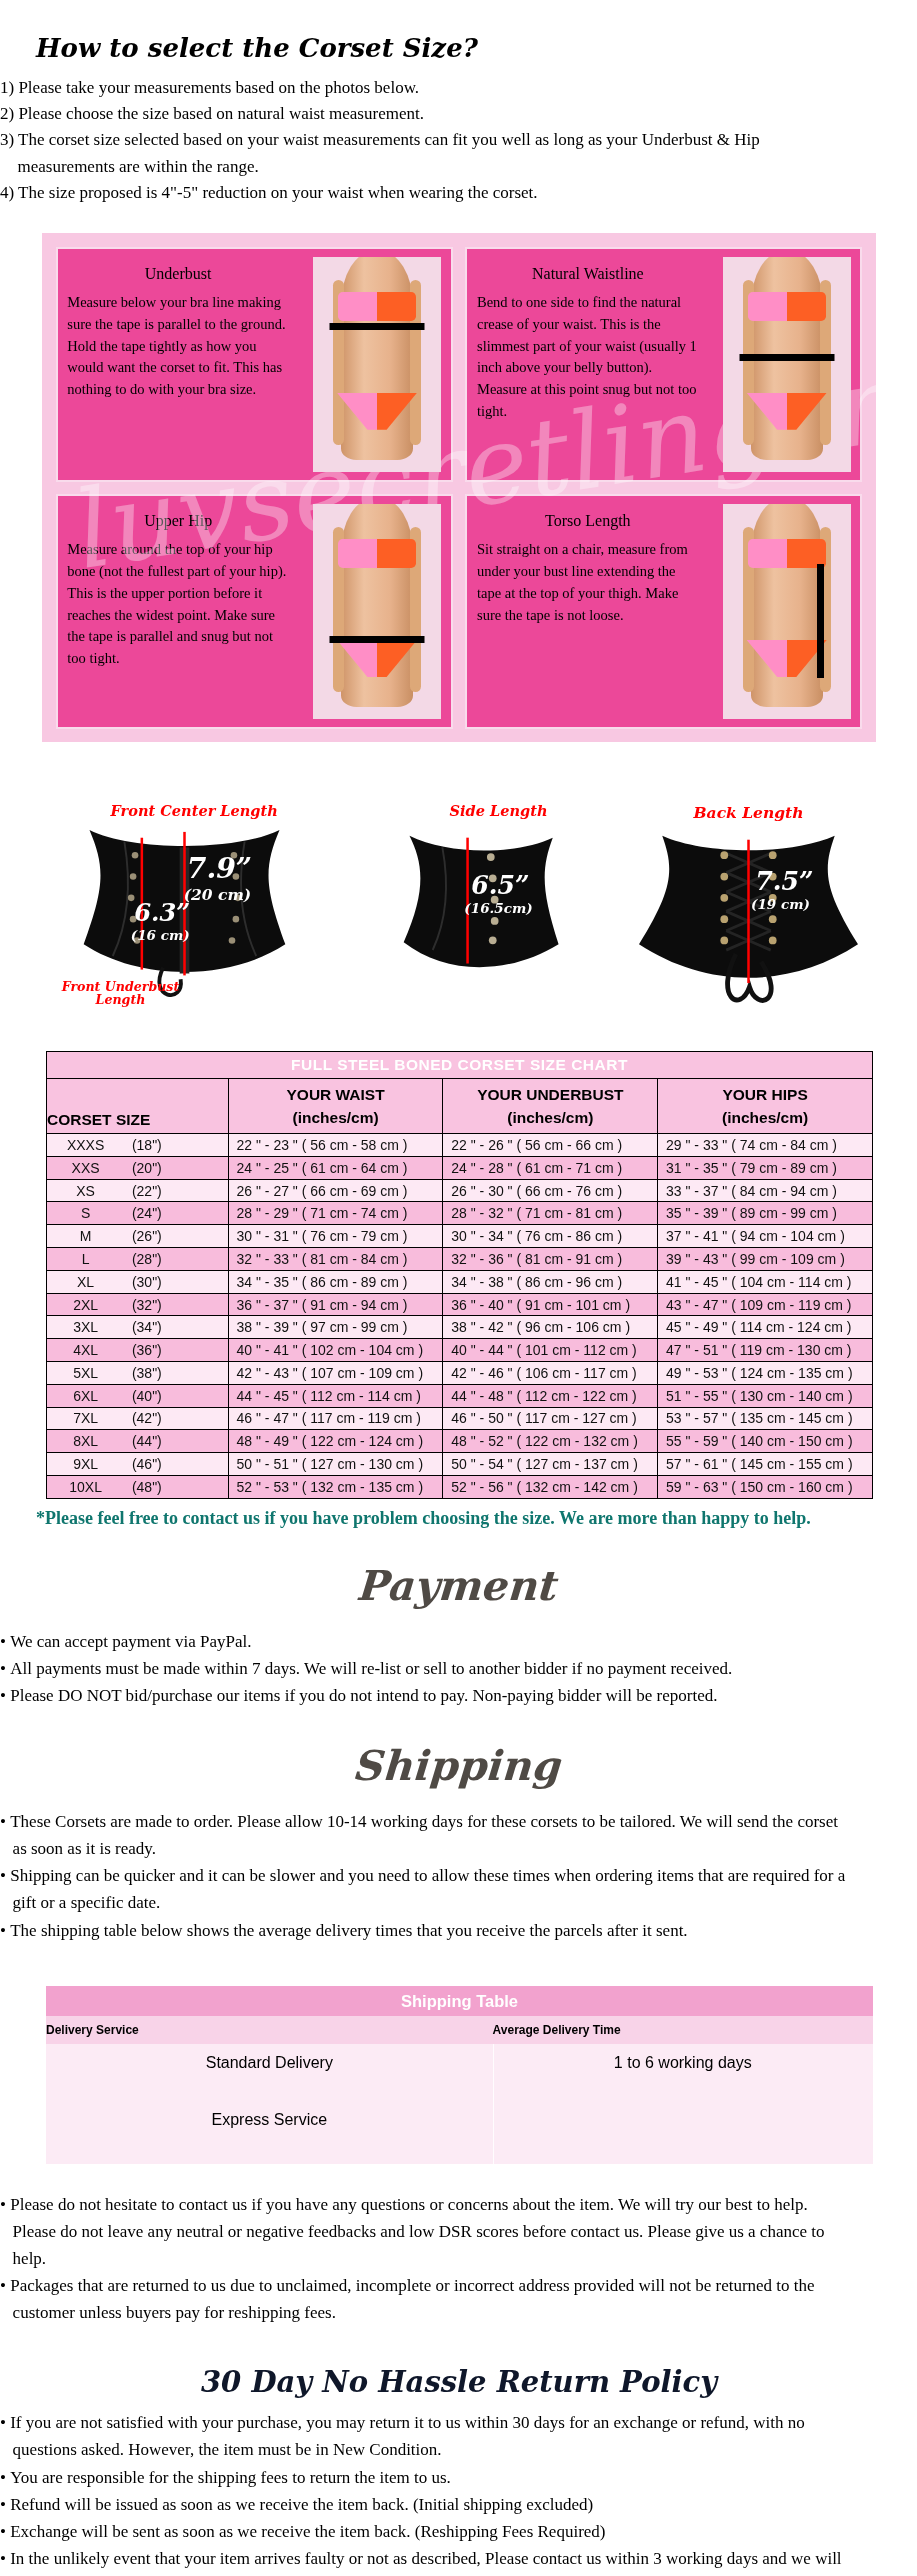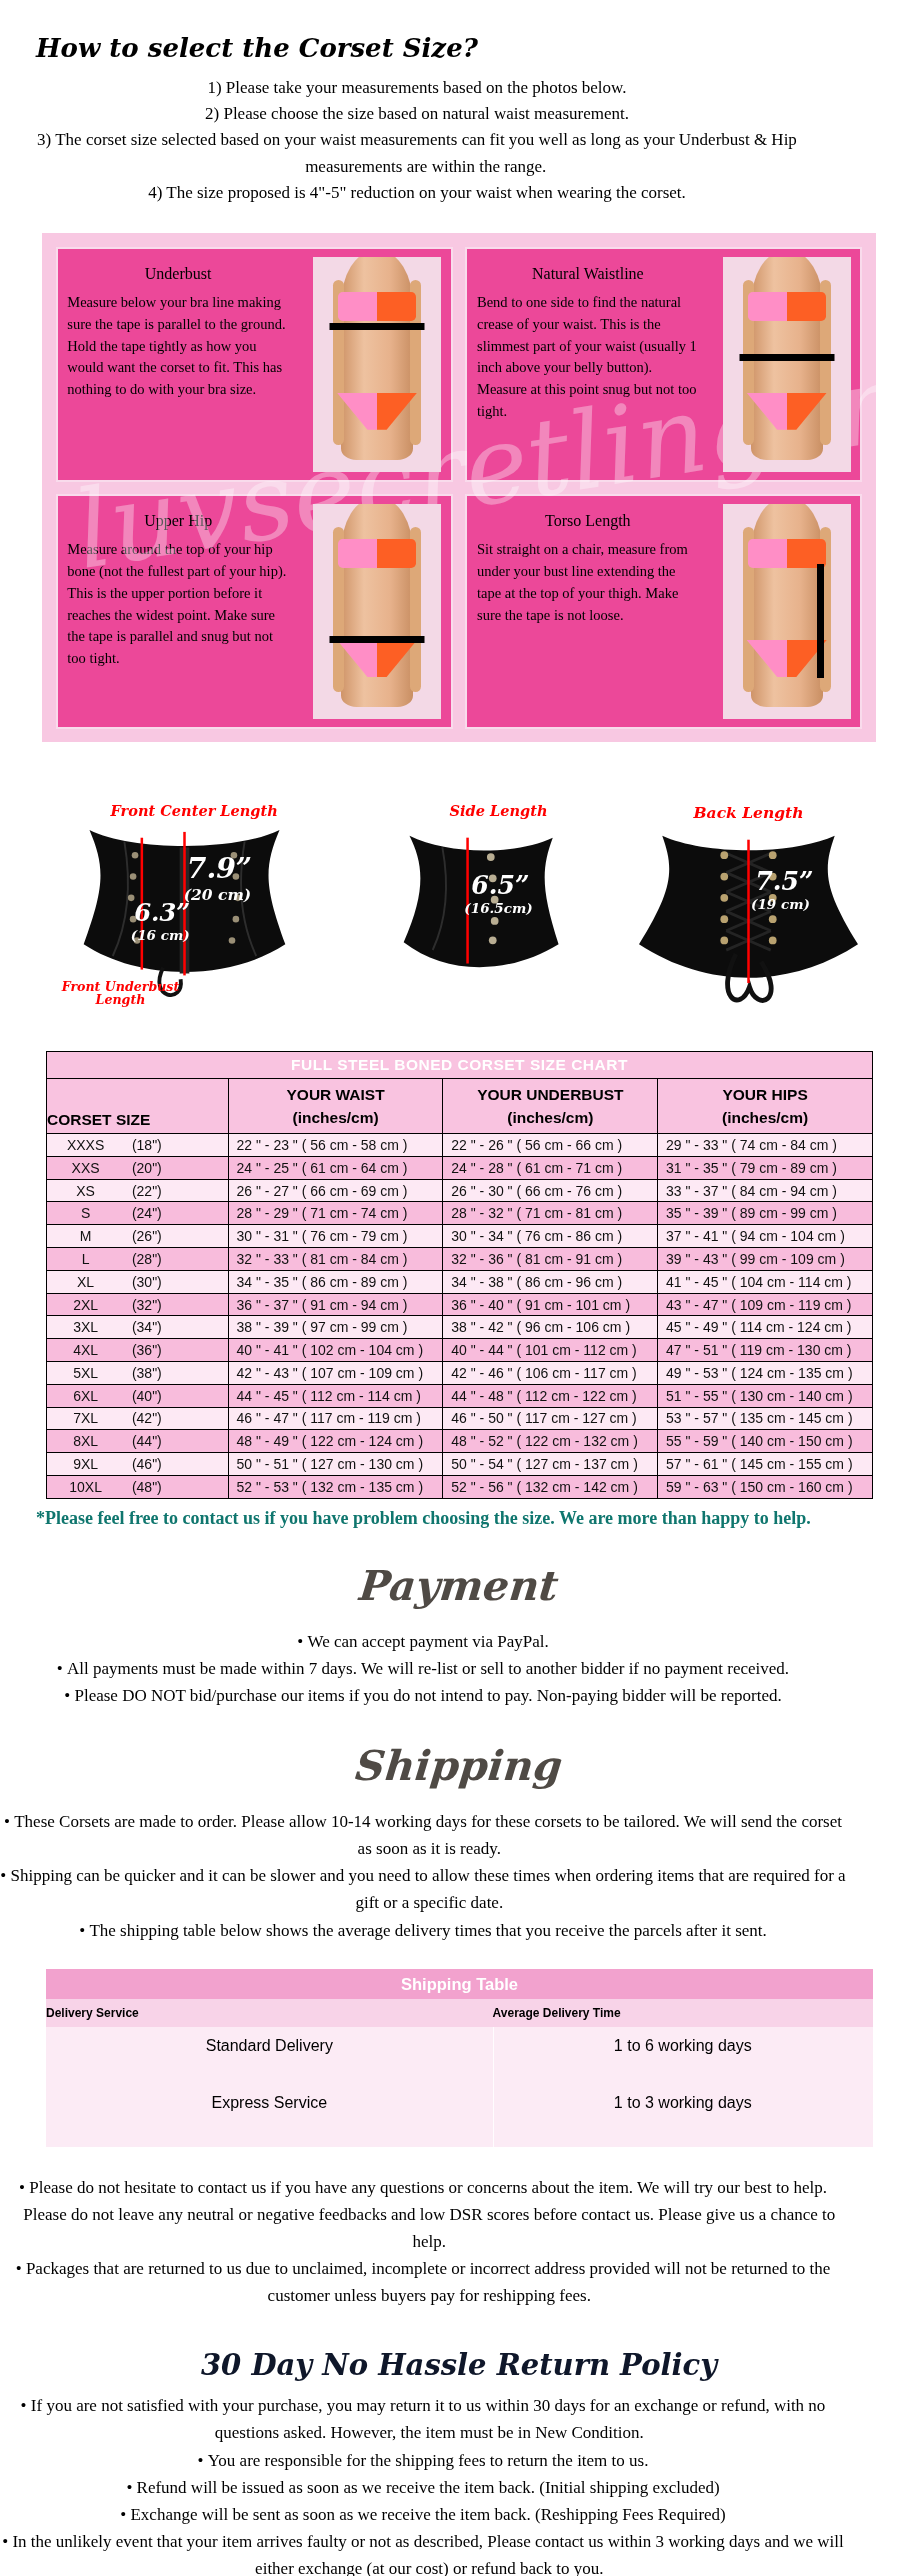--- a/index.html
+++ b/index.html
@@ -1,21 +1,21 @@
 <!DOCTYPE html>
 <html><head>
 <meta charset="utf-8">
 <style>
   html,body{margin:0;padding:0;}
   body{width:918px;background:#fff;font-family:"Liberation Serif",serif;color:#000;}
   .content{padding:33px 0 39px 0;}
 
   
   .h-title{font-family:"DejaVu Serif",serif;font-style:italic;font-weight:bold;font-size:26px;margin:0 0 11.6px 36px;}
-  ul.plain{list-style:none;margin:0;padding:0;text-align:center;}
+  ul.plain{list-style:none;margin:0;padding:0;}
   .intro-list{margin-left:36px;font-size:17px;line-height:1.55;width:834px;}
   .intro-list li{padding-left:17.5px;text-indent:-17.5px;}
 
   
   .guide{position:relative;margin:27px 42px 0 42px;background:#f8c8e2;padding:13.6px;display:grid;grid-template-columns:1fr 1fr;gap:12.6px;overflow:hidden;}
   .gbox{background:#ec4899;border:2.9px solid #f9dbec;padding:7.8px 9.7px;display:flex;gap:24px;min-height:215px;}
   .gtext{flex:1;}
   .gtitle{text-align:center;font-size:16px;margin:7.8px 0 9.7px;font-weight:normal;}
   .gbody{font-size:14.5px;line-height:1.5;}
   .watermark{position:absolute;left:29px;top:165px;font-family:"DejaVu Serif",serif;font-style:italic;font-size:107px;color:rgba(255,255,255,0.35);transform:rotate(-9deg);white-space:nowrap;pointer-events:none;}
@@ -57,21 +57,21 @@
 
   
   .script-h{font-family:"DejaVu Serif",serif;font-style:italic;font-weight:bold;font-size:41px;color:#4f4a45;text-align:center;margin:33px 0 17.5px 0;transform:skewX(-6deg);}
 
   
   .bullets{margin:0 29px 0 36px;font-size:17px;line-height:1.6;width:846px;}
   .bullets li{padding-left:12.6px;text-indent:-12.6px;}
   .bullets li:before{content:"\2022\00a0";}
 
   
-  .ship-table{margin:25px 0 0 46px;width:827px;font-family:"Liberation Sans",sans-serif;}
+  .ship-table{margin:42px 0 0 46px;width:827px;font-family:"Liberation Sans",sans-serif;}
   .ship-title{background:#f2a2ce;color:#fff;font-weight:bold;font-size:16.5px;text-align:center;padding:5.8px 0;}
   .ship-head{display:grid;grid-template-columns:54% 46%;background:#f8d3e8;}
   .ship-head div{font-weight:bold;font-size:12px;text-align:left;padding:6.8px 0;}
   .ship-body{display:grid;grid-template-columns:54% 46%;background:#fcebf5;position:relative;}
   .ship-body .cell{text-align:center;font-size:16px;padding:9.7px 0 33px 0;}
   .ship-body .cell.r2{padding:5.8px 0 35px 0;}
   .ship-div{position:absolute;left:54%;top:0;bottom:0;width:1.9px;background:rgba(255,255,255,.85);}
 
   
   .return-h{color:#0f172a;font-family:"DejaVu Serif",serif;font-style:italic;font-weight:bold;font-size:29px;text-align:center;margin:39px 0 9.7px 0;}
@@ -377,21 +377,20 @@
     <div class="ship-title">Shipping Table</div>
     <div class="ship-head">
       <div>Delivery Service</div>
       <div>Average Delivery Time</div>
     </div>
     <div class="ship-body">
       <div class="ship-div"></div>
       <div class="cell">Standard Delivery</div>
       <div class="cell">1 to 6 working days</div>
       <div class="cell r2">Express Service</div>
-      <div class="cell r2">1 to 3 working days</div>
     </div>
   </div>
 
   <div style="height:27px;"></div>
   <ul class="plain bullets">
 
   <li>Please do not hesitate to contact us if you have any questions or concerns about the item. We will try our best to help. Please do not leave any neutral or negative feedbacks and low DSR scores before contact us. Please give us a chance to help.</li>
       <li>Packages that are returned to us due to unclaimed, incomplete or incorrect address provided will not be returned to the customer unless buyers pay for reshipping fees.</li>
     </ul>
 

